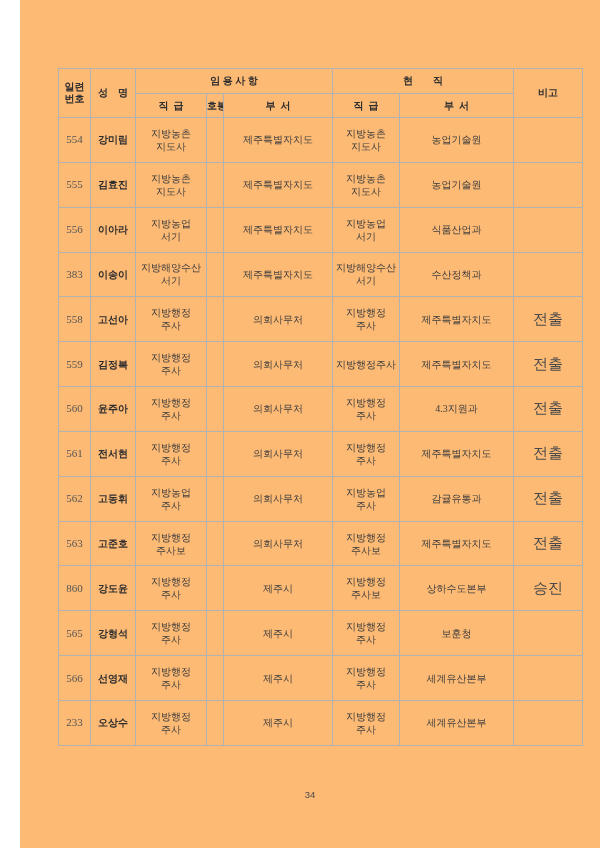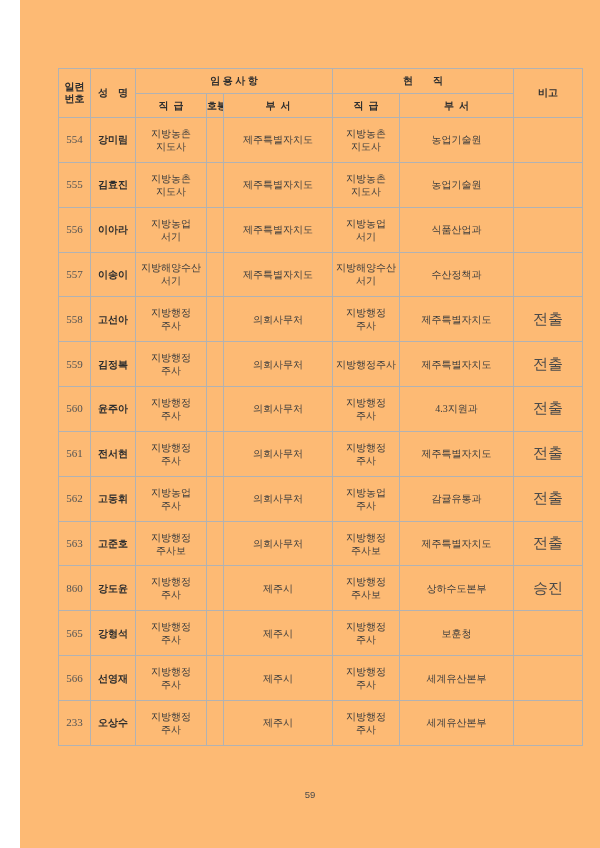--- a/index.html
+++ b/index.html
@@ -130,21 +130,21 @@
           <td class="c2">지방농업
 서기</td>
           <td class="c3"></td>
           <td class="c4">제주특별자치도</td>
           <td class="c5">지방농업
 서기</td>
           <td class="c6">식품산업과</td>
           <td class="c7"></td>
         </tr>
         <tr>
-          <td class="c0">557</td>
+          <td class="c0">383</td>
           <td class="c1">이송이</td>
           <td class="c2">지방해양수산
 서기</td>
           <td class="c3"></td>
           <td class="c4">제주특별자치도</td>
           <td class="c5">지방해양수산
 서기</td>
           <td class="c6">수산정책과</td>
           <td class="c7"></td>
         </tr>
@@ -263,15 +263,15 @@
           <td class="c3"></td>
           <td class="c4">제주시</td>
           <td class="c5">지방행정
 주사</td>
           <td class="c6">세계유산본부</td>
           <td class="c7"></td>
         </tr>
       </tbody>
   </table>
 
-  <div class="page-footer">59</div>
+  <div class="page-footer">34</div>
 
 </div>
 
 </body></html>

